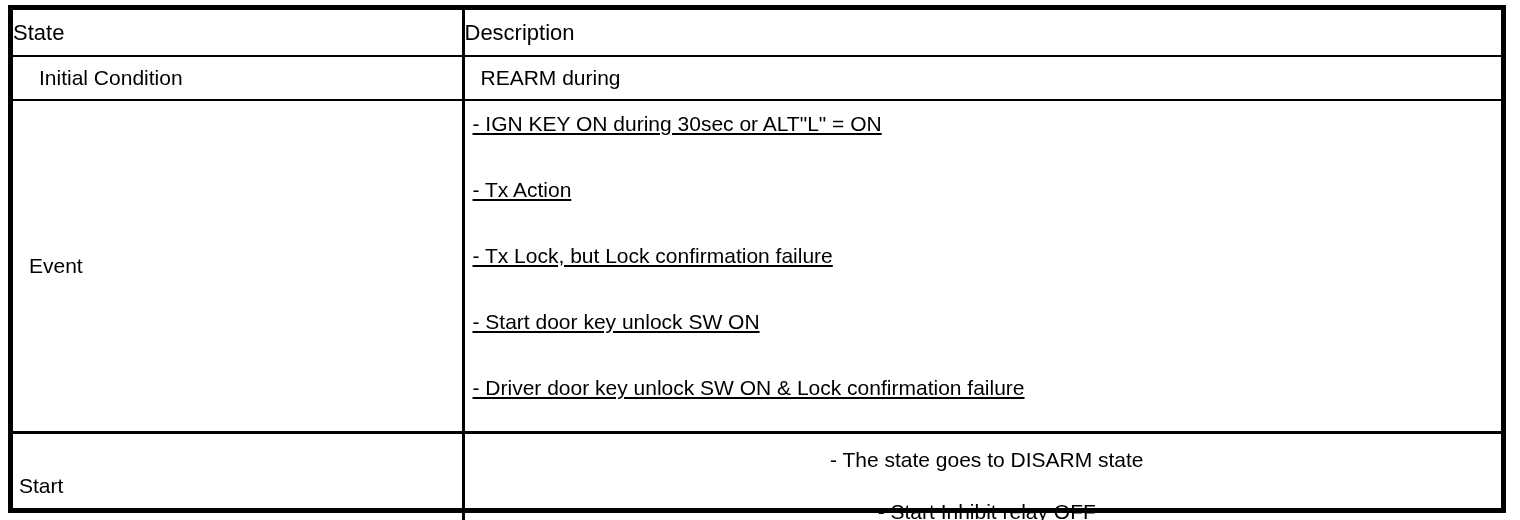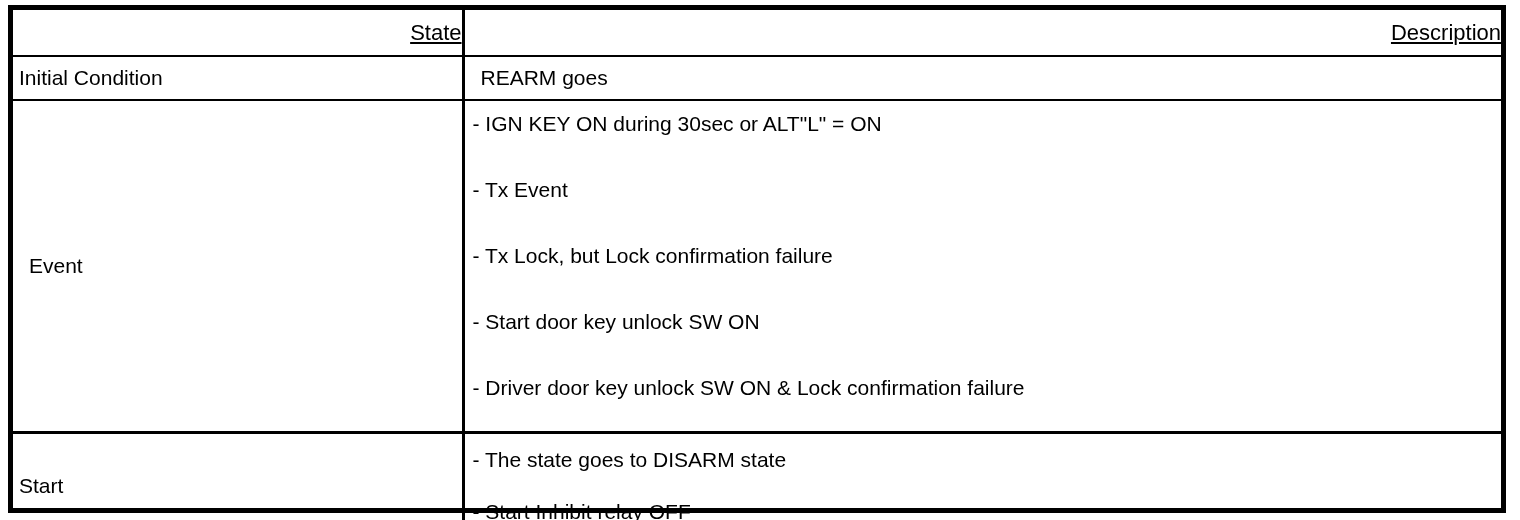--- a/index.html
+++ b/index.html
@@ -48,27 +48,26 @@
     color: #000;
   }
 
   
   .state-table td.cell-state {
     border-right: 3px solid #000;
   }
 
   
   tr.row-header td { border-bottom: 2px solid #000; }
-  tr.row-initial td { border-bottom: 2px solid #000; }
+  tr.row-initial td { border-bottom: 2px solid #000; padding-left: 20px; }
   tr.row-event td { border-bottom: 3px solid #000; padding-left: 10px; }
 
   tr.row-header td {
-    text-align: right;
+    text-align: left;
     height: 45px;
-    text-decoration: underline;
   }
   tr.row-header .hdr-text {
     display: block;
     font-size: 22px;
   }
 
   tr.row-initial td { height: 42px; }
 
   .cell-state .label {
     display: block;
@@ -93,31 +92,32 @@
     list-style: none;
   }
 
   .desc-list li {
     display: block;
     font-size: 21px;
     white-space: nowrap;
   }
 
   
-  .cell-desc-event { height: 308px; }
+  .cell-desc-event { height: 308px; text-decoration: underline; }
   .cell-desc-event .desc-list li {
     height: 66px;
     line-height: 46px;
   }
 
   
   .cell-desc-action { height: 104px; }
   .cell-desc-action .desc-list li {
     height: 52px;
     line-height: 52px;
+    text-align: center;
   }
 
   .row-event .cell-state .label,
   .row-action .cell-state .label {
     font-size: 21px;
   }
 </style>
 </head>
 <body>
 
@@ -135,32 +135,32 @@
         <td>
           <span class="hdr-text">Description</span>
         </td>
       </tr>
 
       <tr class="row-initial">
         <td class="cell-state">
           <span class="label">Initial Condition</span>
         </td>
         <td class="cell-desc">
-          <span class="desc-single">REARM goes</span>
+          <span class="desc-single">REARM during</span>
         </td>
       </tr>
 
       <tr class="row-event">
         <td class="cell-state">
           <span class="label">Event</span>
         </td>
         <td class="cell-desc cell-desc-event">
           <ul class="desc-list">
             <li>- IGN KEY ON during 30sec or ALT"L" = ON</li>
-            <li>- Tx Event</li>
+            <li>- Tx Action</li>
             <li>- Tx Lock, but Lock confirmation failure</li>
             <li>- Start door key unlock SW ON</li>
             <li>- Driver door key unlock SW ON &amp; Lock confirmation failure</li>
           </ul>
         </td>
       </tr>
 
       <tr class="row-action">
         <td class="cell-state">
           <span class="label">Start</span>

